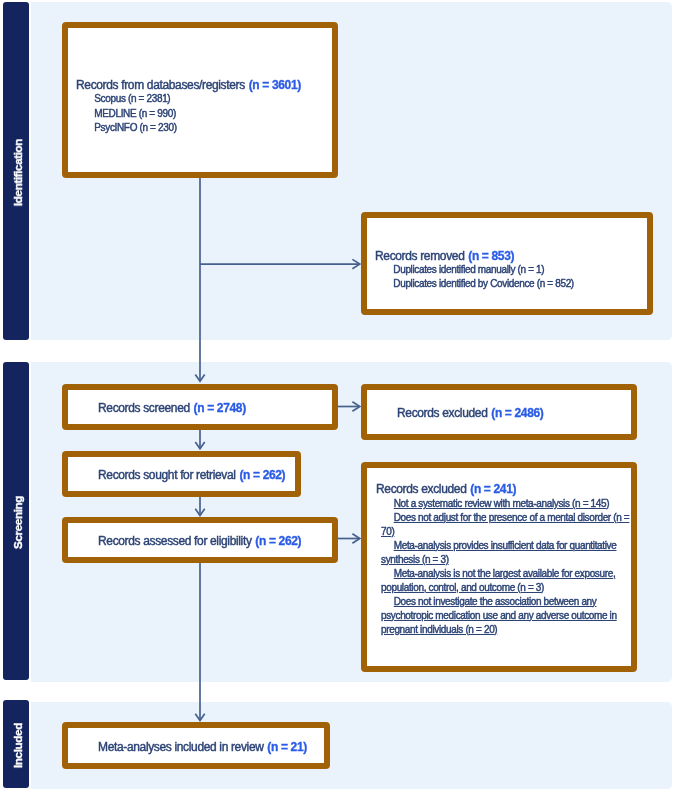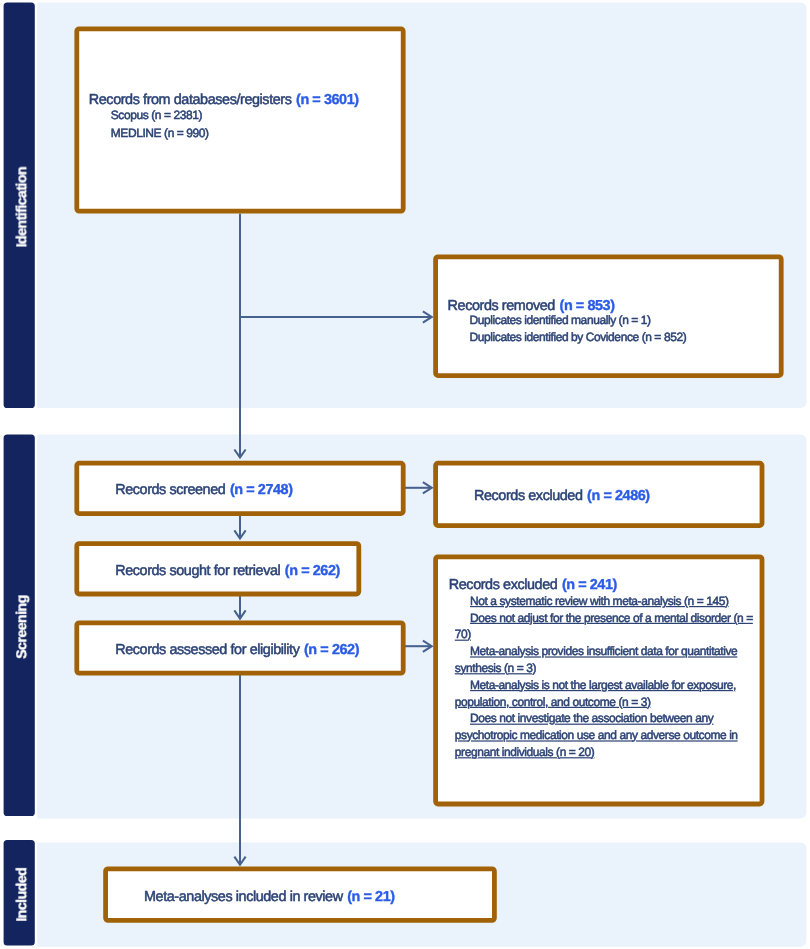--- a/index.html
+++ b/index.html
@@ -15,21 +15,21 @@
   .stagebar { position: absolute; background: #13245e; border-radius: 3px; }
   .stagebar span {
     position: absolute; left: 50%; top: 50%;
     transform: translate(-50%,-50%) rotate(-90deg) translate(-1.6px, 2px) translateZ(0);
     color: #ffffff; font-weight: bold; font-size: 11.8px;
     white-space: nowrap; letter-spacing: -0.45px;
     -webkit-text-stroke: 0.3px #ffffff;
   }
   .box {
     position: absolute; background: #ffffff;
-    border: 4px solid #a16207; border-radius: 4px;
+    border: 6px solid #a16207; border-radius: 4px;
     box-sizing: border-box;
   }
   .box .txt {
     position: absolute; left: 8px; right: 4px;
     color: #2c4375; font-size: 12px; line-height: 14.1px;
     letter-spacing: -0.35px;
     -webkit-text-stroke: 0.42px #2c4375;
     transform: translateZ(0);
   }
   .box .txt.one { top: 50%; transform: translateY(-50%); margin-top: 1.5px; padding-left: 22px; }
@@ -75,20 +75,21 @@
       <path d="M200 562 L200 720.4"></path>
       <path d="M195.3 713.8 L200 720.6 L204.7 713.8"></path>
     </g>
   </svg>
 
   <div class="box" style="left:62px; top:22px; width:276px; height:156px;">
     <div class="txt" style="top:50.4px;">
       <div><span>Records from databases/registers</span> <span class="hl">(n = 3601)</span></div>
       <div class="sub">Scopus (n = 2381)</div>
       <div class="sub">MEDLINE (n = 990)</div>
+      <div class="sub">PsycINFO (n = 230)</div>
     </div>
   </div>
 
   <div class="box" style="left:361px; top:212px; width:292px; height:103px;">
     <div class="txt" style="top:30.5px;">
       <div><span>Records removed</span> <span class="hl">(n = 853)</span></div>
       <div class="sub">Duplicates identified manually (n = 1)</div>
       <div class="sub">Duplicates identified by Covidence (n = 852)</div>
     </div>
   </div>
@@ -121,19 +122,19 @@
     <div class="txt wrap" style="top:15.5px;">
       <div><span>Records excluded</span> <span class="hl">(n = 241)</span></div>
       <div class="sub">Not a systematic review with meta-analysis (n = 145)</div>
       <div class="sub">Does not adjust for the presence of a mental disorder (n = 70)</div>
       <div class="sub">Meta-analysis provides insufficient data for quantitative synthesis (n = 3)</div>
       <div class="sub">Meta-analysis is not the largest available for exposure, population, control, and outcome (n = 3)</div>
       <div class="sub">Does not investigate the association between any psychotropic medication use and any adverse outcome in pregnant individuals (n = 20)</div>
     </div>
   </div>
 
-  <div class="box" style="left:62px; top:721.5px; width:328px; height:47px;margin-left:24px;">
+  <div class="box" style="left:62px; top:721.5px; width:268px; height:47px;">
     <div class="txt one">
       <span>Meta-analyses included in review</span> <span class="hl">(n = 21)</span>
     </div>
   </div>
 
 </div>
 
 </body></html>

